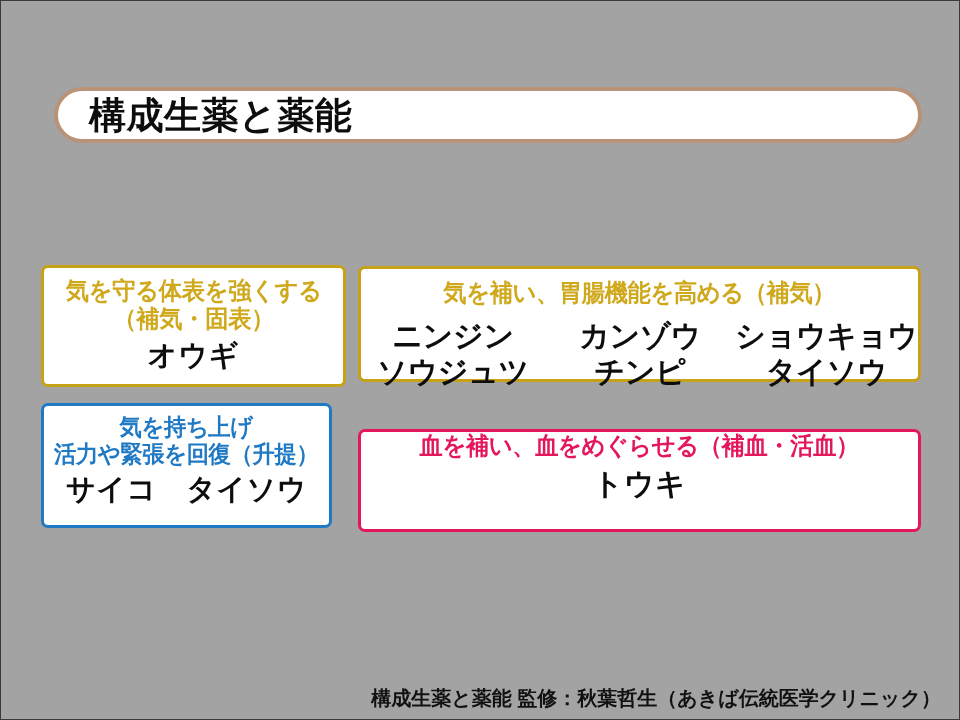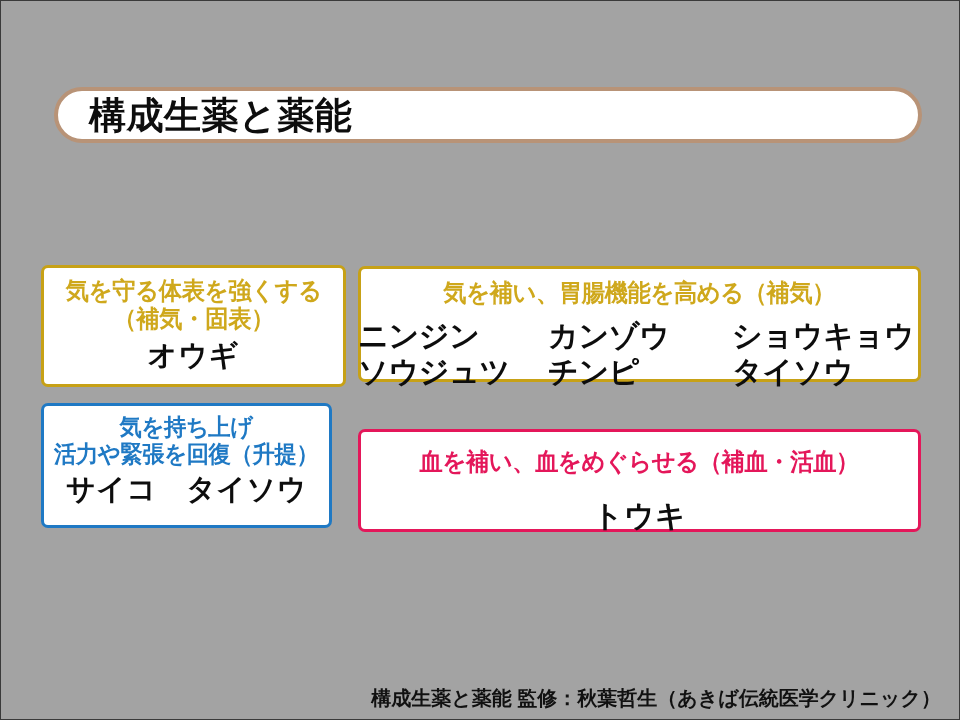--- a/index.html
+++ b/index.html
@@ -110,20 +110,21 @@
   }
   #card-hoki .herb-grid {
     margin-top: 12px;
     display: grid;
     grid-template-columns: 190px 184px 189px;
     row-gap: 2px;
     font-size: 30px;
     font-weight: bold;
     color: #0d0d0d;
     line-height: 1.13;
+    text-align: center;
     letter-spacing: -0.3px;
   }
   .herb-grid span { white-space: nowrap; }
 
   
   #card-shotei {
     left: 40px;
     top: 402px;
     width: 291px;
     height: 125px;
@@ -141,30 +142,30 @@
     letter-spacing: 0.5px;
   }
 
   
   #card-ketsu {
     left: 357px;
     top: 428px;
     width: 563px;
     height: 103px;
     border: 3px solid #e4175a;
-    padding-top: 16px;
+    padding-top: 0;
   }
   #card-ketsu .head {
     font-size: 24.5px;
     color: #e4175a;
     letter-spacing: -0.4px;
   }
   #card-ketsu .herbs {
     font-size: 30px;
-    margin-top: 23px;
+    margin-top: 7px;
     letter-spacing: 0.5px;
   }
 
   
   .footer {
     position: absolute;
     left: 0;
     right: 18px;
     top: 682px;
     height: 30px;

